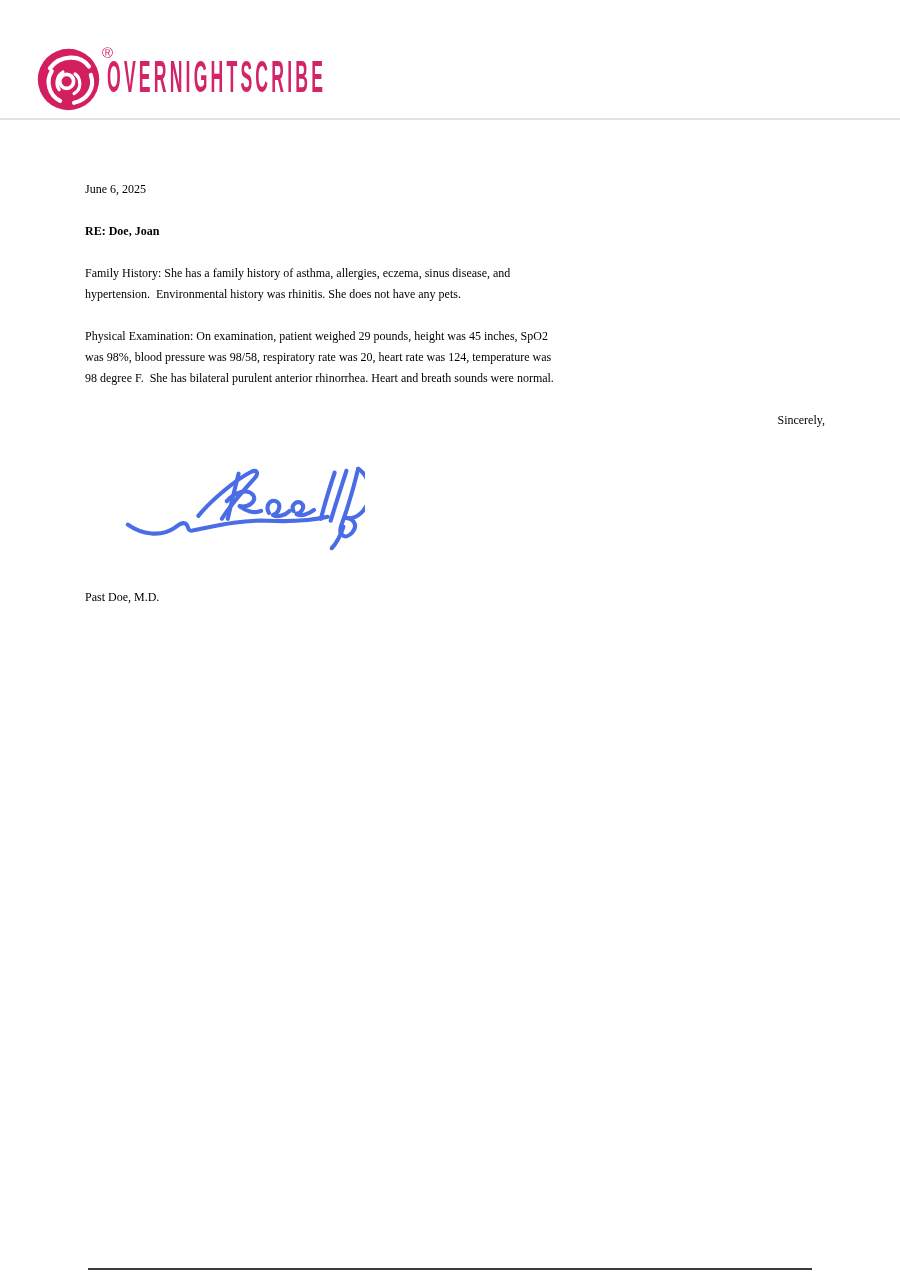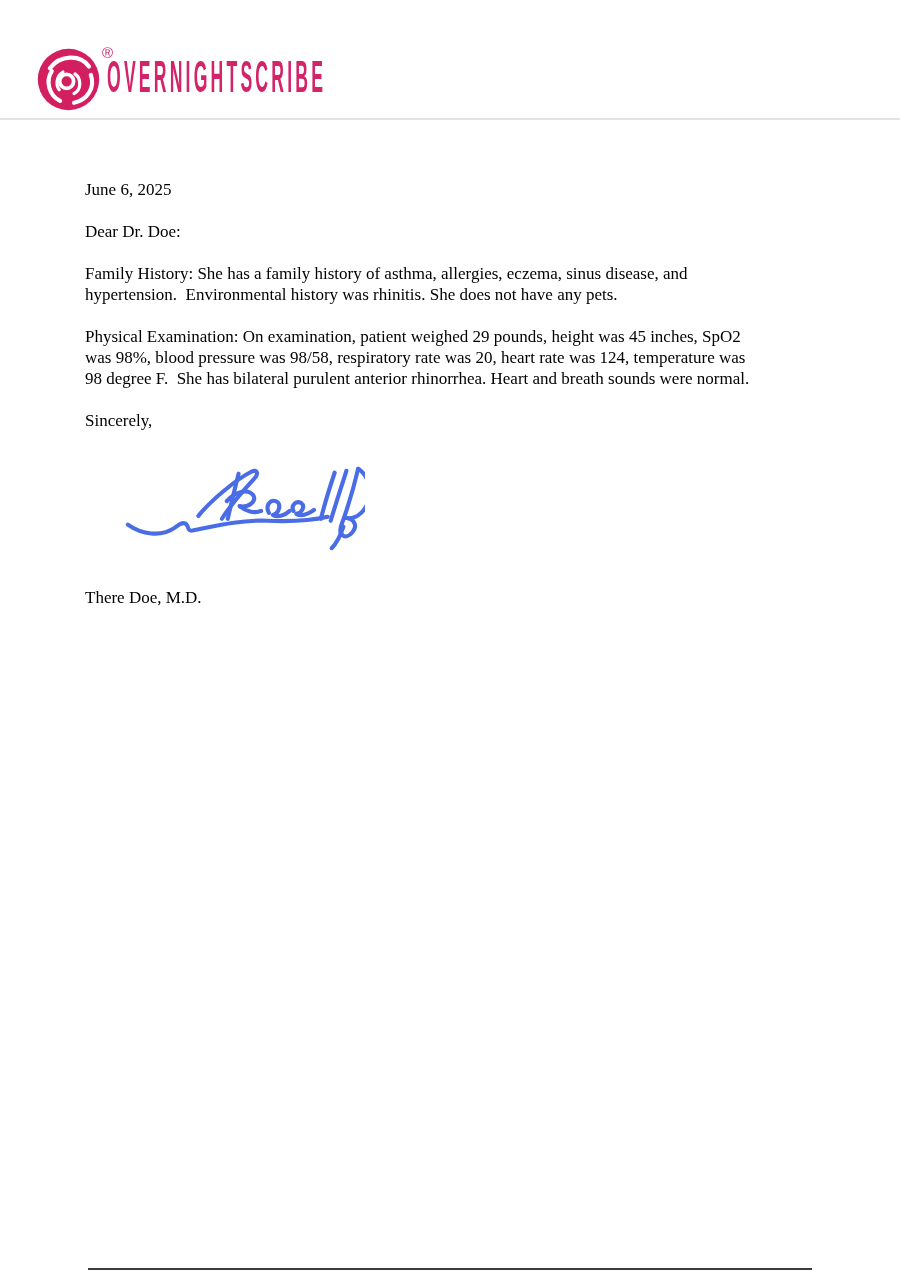--- a/index.html
+++ b/index.html
@@ -19,25 +19,25 @@
   }
   .wordmark{
     position:absolute;left:107px;top:55px;color:#d3246a;
     font-family:"Liberation Sans",sans-serif;font-size:44px;font-weight:bold;
     letter-spacing:8px;transform:scaleX(0.40);transform-origin:0 50%;
     white-space:nowrap;line-height:44px;
   }
   
   .letter{
     position:absolute;left:85px;top:179px;width:740px;
-    font-size:17px;line-height:21px;
+    font-size:12px;line-height:21px;
   }
   .letter p{margin:0 0 21px 0;white-space:pre-wrap;}
   .re-line{font-weight:bold;}
-  .closing{margin-bottom:0 !important;}
+  .closing{margin-bottom:0 !important;text-align:right;}
   .signature-block{margin:30px 0 0 35px;width:245px;height:95px;}
   .signature-block svg{display:block;width:245px;height:95px;}
   .signer{margin:31px 0 0 0 !important;}
   
   .page-bottom-edge{
     position:absolute;left:88px;right:88px;top:1268px;height:2px;background:#3c3c3e;
   }
 </style>
 </head>
 <body>
@@ -53,21 +53,21 @@
       <path d="M43,30 C50,35 50,47 42,51" stroke-width="3.5"></path>
       <path d="M26,47 C22,42 23,32 30,28" stroke-width="3.5"></path>
     </g>
   </svg>
   <span class="reg-mark">®</span>
   <div class="wordmark">OVERNIGHTSCRIBE</div>
 </div>
 
 <div class="letter">
   <p>June 6, 2025</p>
-  <p>Dear Dr. Doe:</p>
+  <p class="re-line">RE: Doe, Joan</p>
   <p>Family History: She has a family history of asthma, allergies, eczema, sinus disease, and
 hypertension.  Environmental history was rhinitis. She does not have any pets.</p>
   <p>Physical Examination: On examination, patient weighed 29 pounds, height was 45 inches, SpO2
 was 98%, blood pressure was 98/58, respiratory rate was 20, heart rate was 124, temperature was
 98 degree F.  She has bilateral purulent anterior rhinorrhea. Heart and breath sounds were normal.</p>
   <p class="closing">Sincerely,</p>
 
   <div class="signature-block">
     <svg viewBox="0 0 250 95" aria-hidden="true">
       <g fill="none" stroke="#4a6de6" stroke-width="4.2" stroke-linecap="round" stroke-linejoin="round">
@@ -85,16 +85,16 @@
         <path d="M205,58 C209,42 214,26 219,11"></path>
         <path d="M215,60 C220,43 226,25 231,9"></path>
 
         <path d="M243,7 C238,28 232,48 226,64 C222,75 230,80 237,72 C243,65 239,58 230,57"></path>
         <path d="M243,7 C257,16 259,40 246,52 C241,57 234,58 229,57"></path>
         <path d="M228,66 C225,75 221,83 216,88"></path>
       </g>
     </svg>
   </div>
 
-  <p class="signer">There Doe, M.D.</p>
+  <p class="signer">Past Doe, M.D.</p>
 </div>
 
 <div class="page-bottom-edge"></div>
 
 </body></html>

